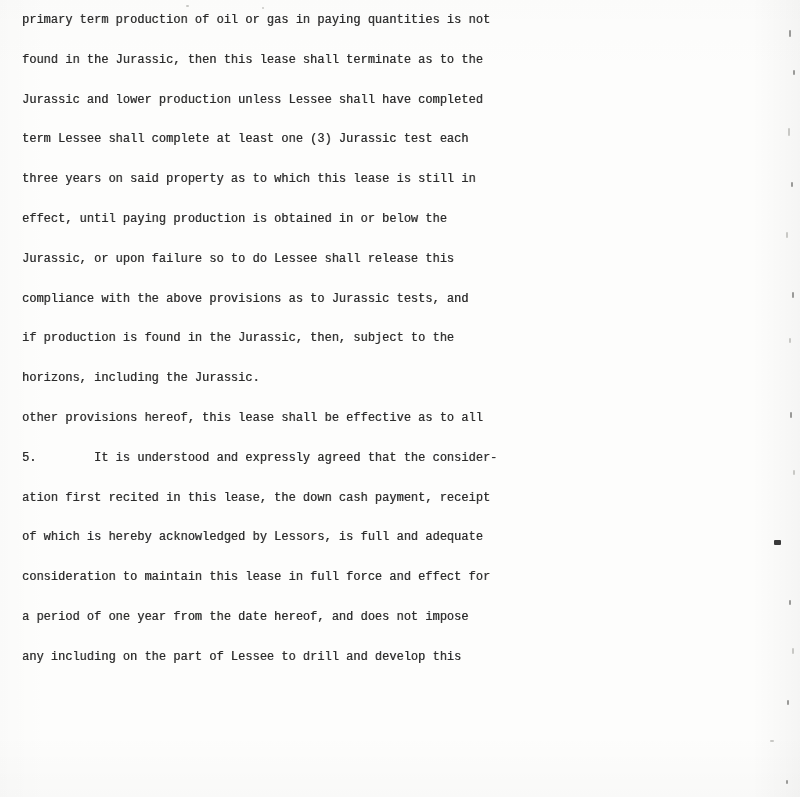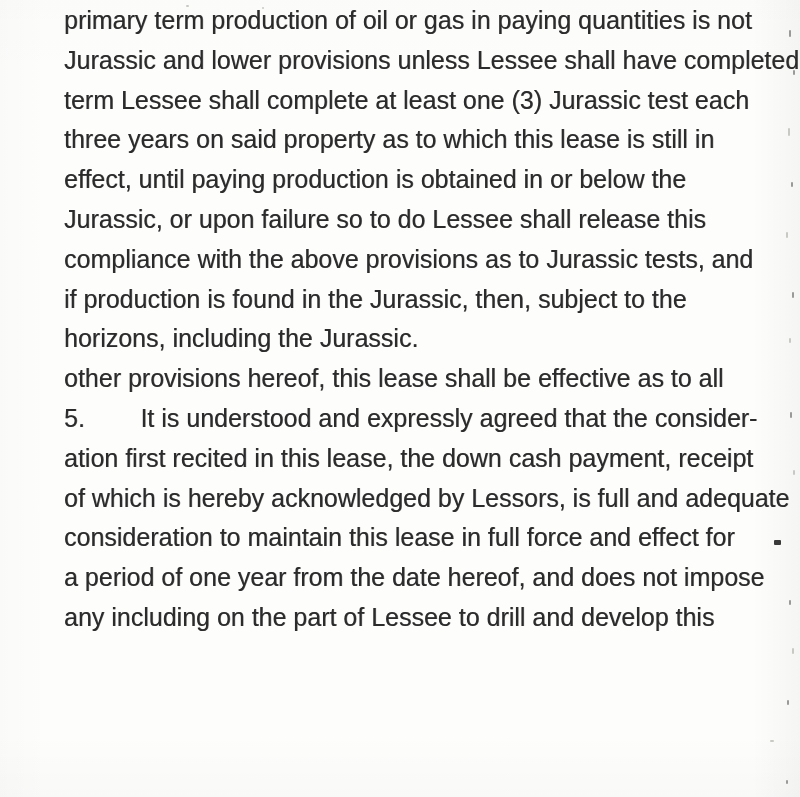--- a/index.html
+++ b/index.html
@@ -25,47 +25,47 @@
       linear-gradient(180deg, rgba(0,0,0,0.008) 0%, rgba(0,0,0,0) 10%, rgba(0,0,0,0) 92%, rgba(0,0,0,0.015) 100%),
       #fdfdfc;
   }
   .text-block {
     position: absolute;
     top: 1px;
     left: 22px;
     width: 770px;
   }
   .line {
-    font-family: Liberation Sans, sans-serif;
-    font-size: 25px;
+    font-family: Liberation Mono, monospace;
+    font-size: 12px;
     line-height: 39.8px;
     height: 39.8px;
     color: #2b2b2b;
     white-space: pre;
     letter-spacing: 0px;
     text-shadow: 0.5px 0 0 rgba(43,43,43,0.55);
-    margin-left: 42px;
   }
   
   .speckle {
     position: absolute;
     background: #9a9a98;
     border-radius: 1px;
   }
   .speckle.dark { background: #3a3a3a; }
   .speckle.faint { background: #c8c8c5; }
 </style>
 </head>
 <body>
 
 <div class="page">
 
   <div class="text-block">
     <div class="line">primary term production of oil or gas in paying quantities is not</div>
-    <div class="line">Jurassic and lower provisions unless Lessee shall have completed</div>
+    <div class="line">found in the Jurassic, then this lease shall terminate as to the</div>
+    <div class="line">Jurassic and lower production unless Lessee shall have completed</div>
     <div class="line">term Lessee shall complete at least one (3) Jurassic test each</div>
     <div class="line">three years on said property as to which this lease is still in</div>
     <div class="line">effect, until paying production is obtained in or below the</div>
     <div class="line">Jurassic, or upon failure so to do Lessee shall release this</div>
     <div class="line">compliance with the above provisions as to Jurassic tests, and</div>
     <div class="line">if production is found in the Jurassic, then, subject to the</div>
     <div class="line">horizons, including the Jurassic.</div>
     <div class="line">other provisions hereof, this lease shall be effective as to all</div>
     <div class="line">5.        It is understood and expressly agreed that the consider-</div>
     <div class="line">ation first recited in this lease, the down cash payment, receipt</div>

